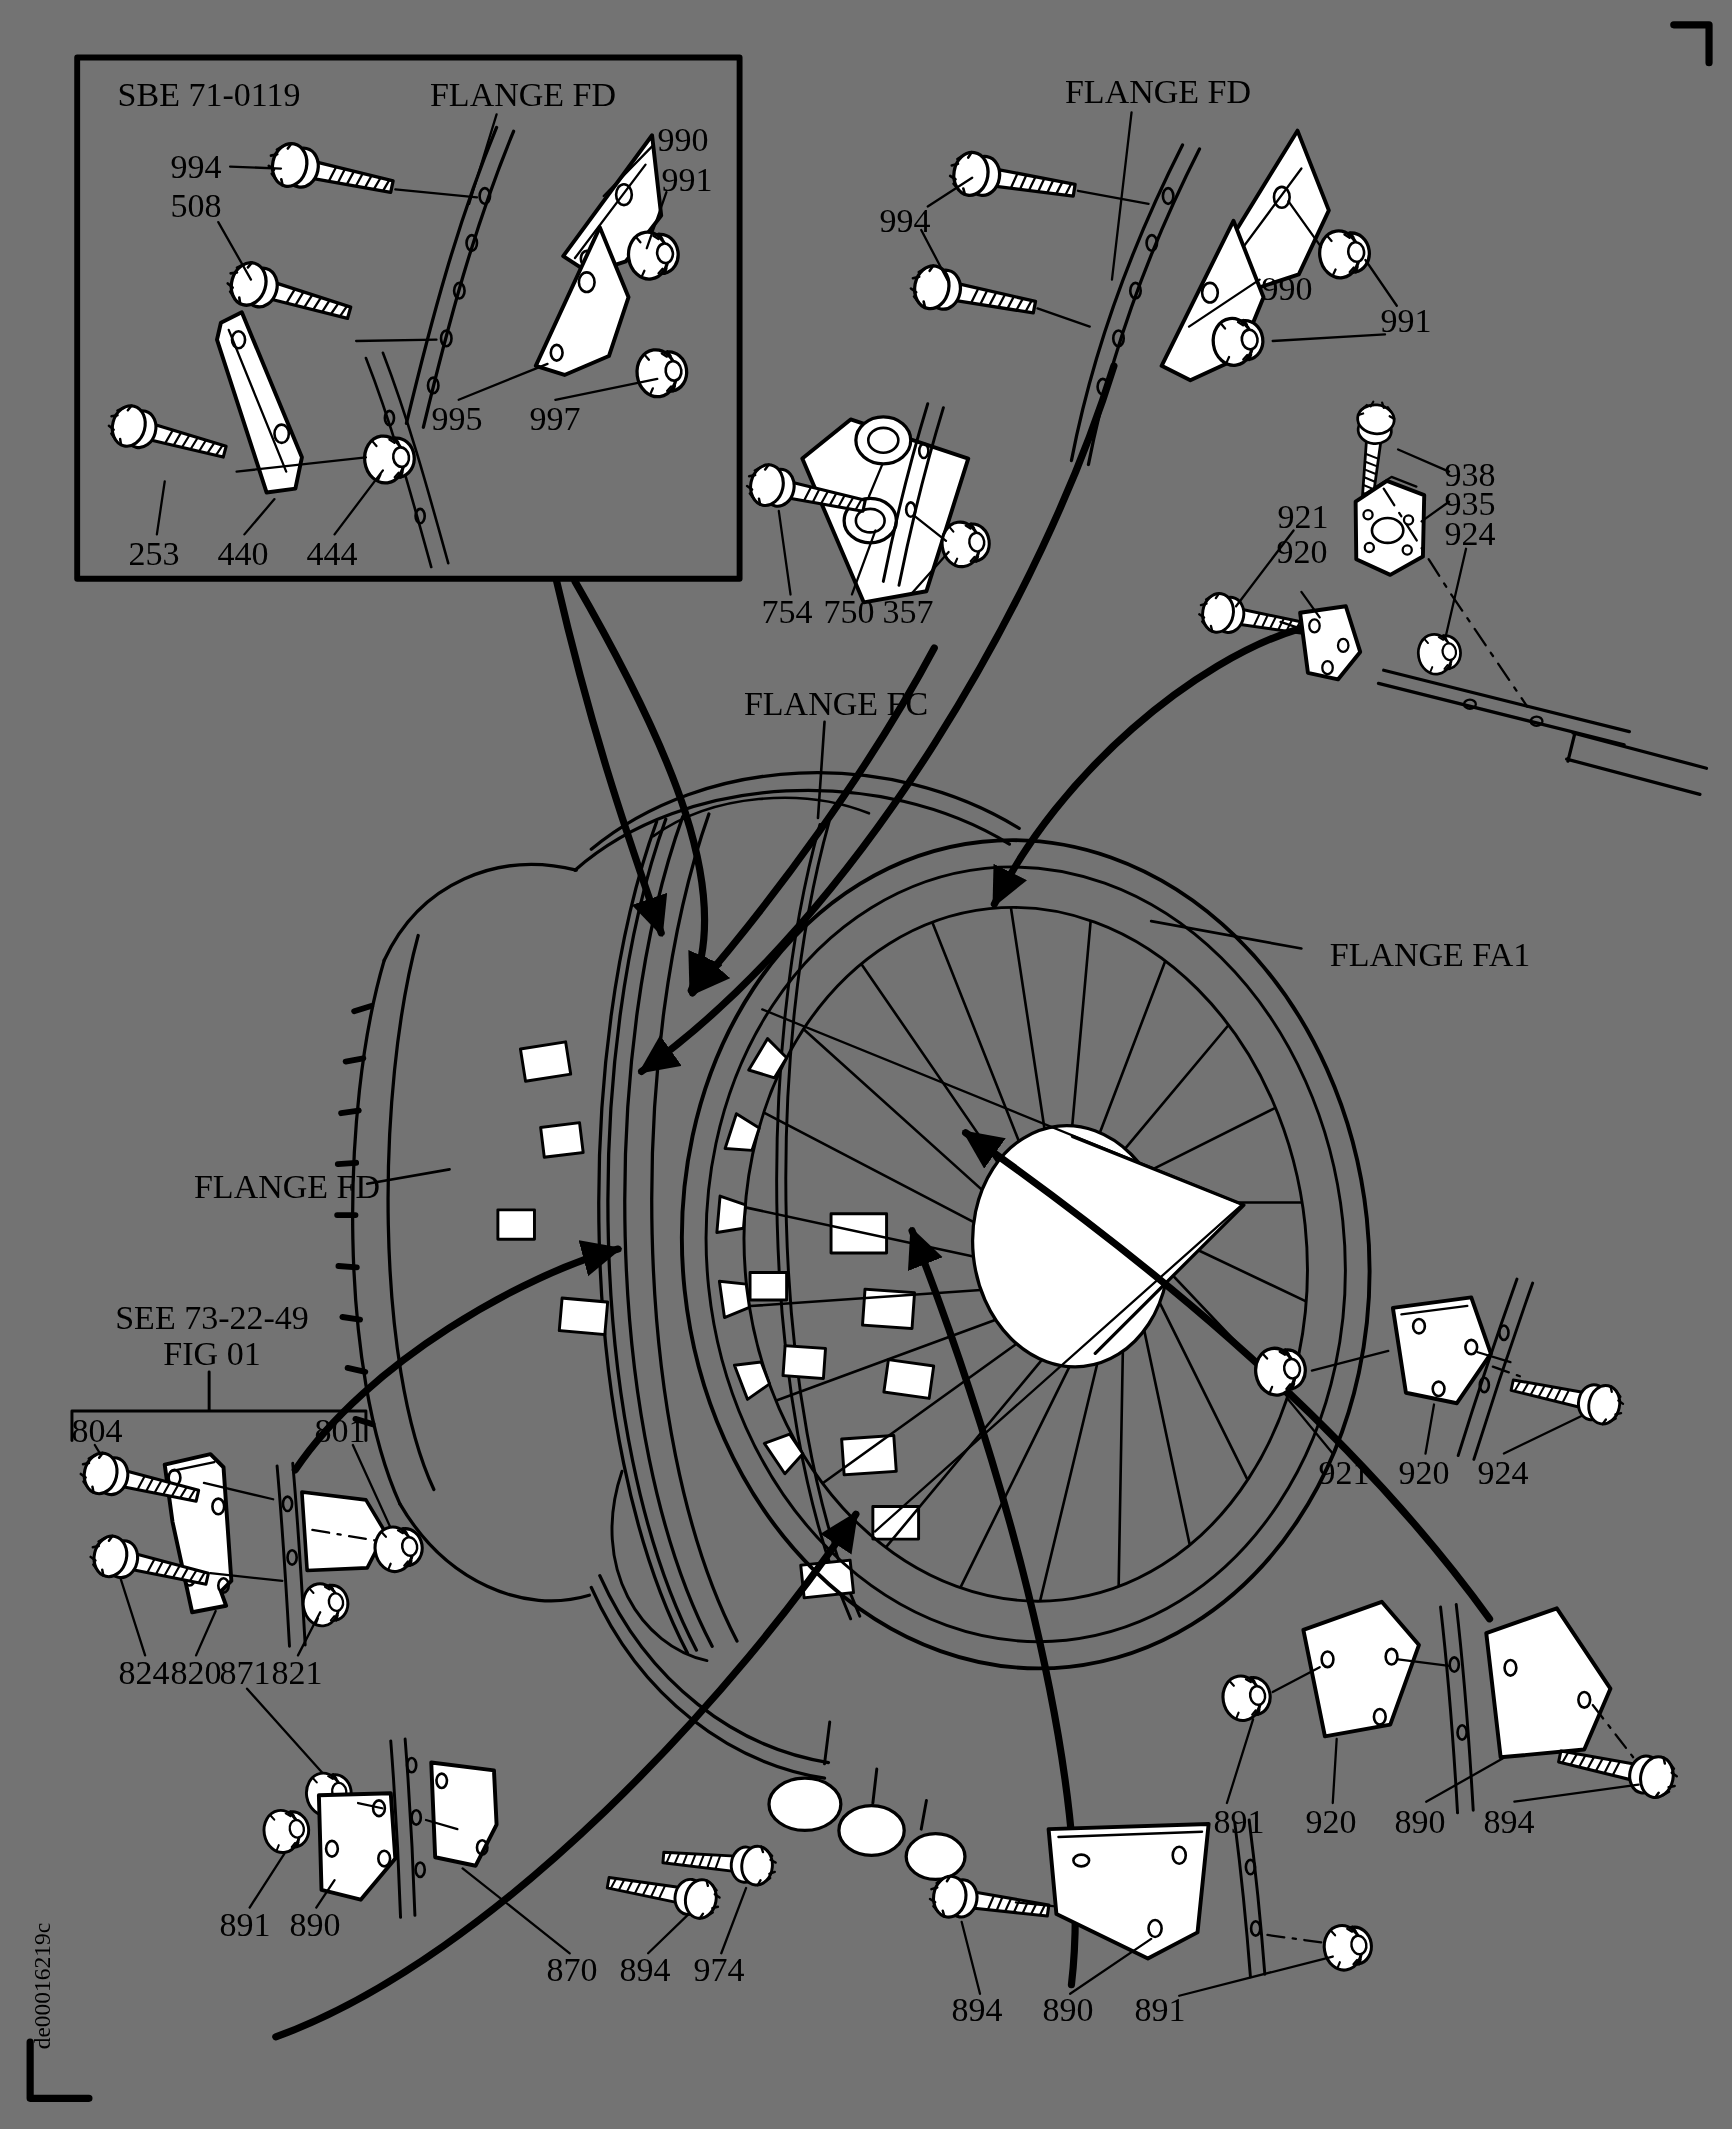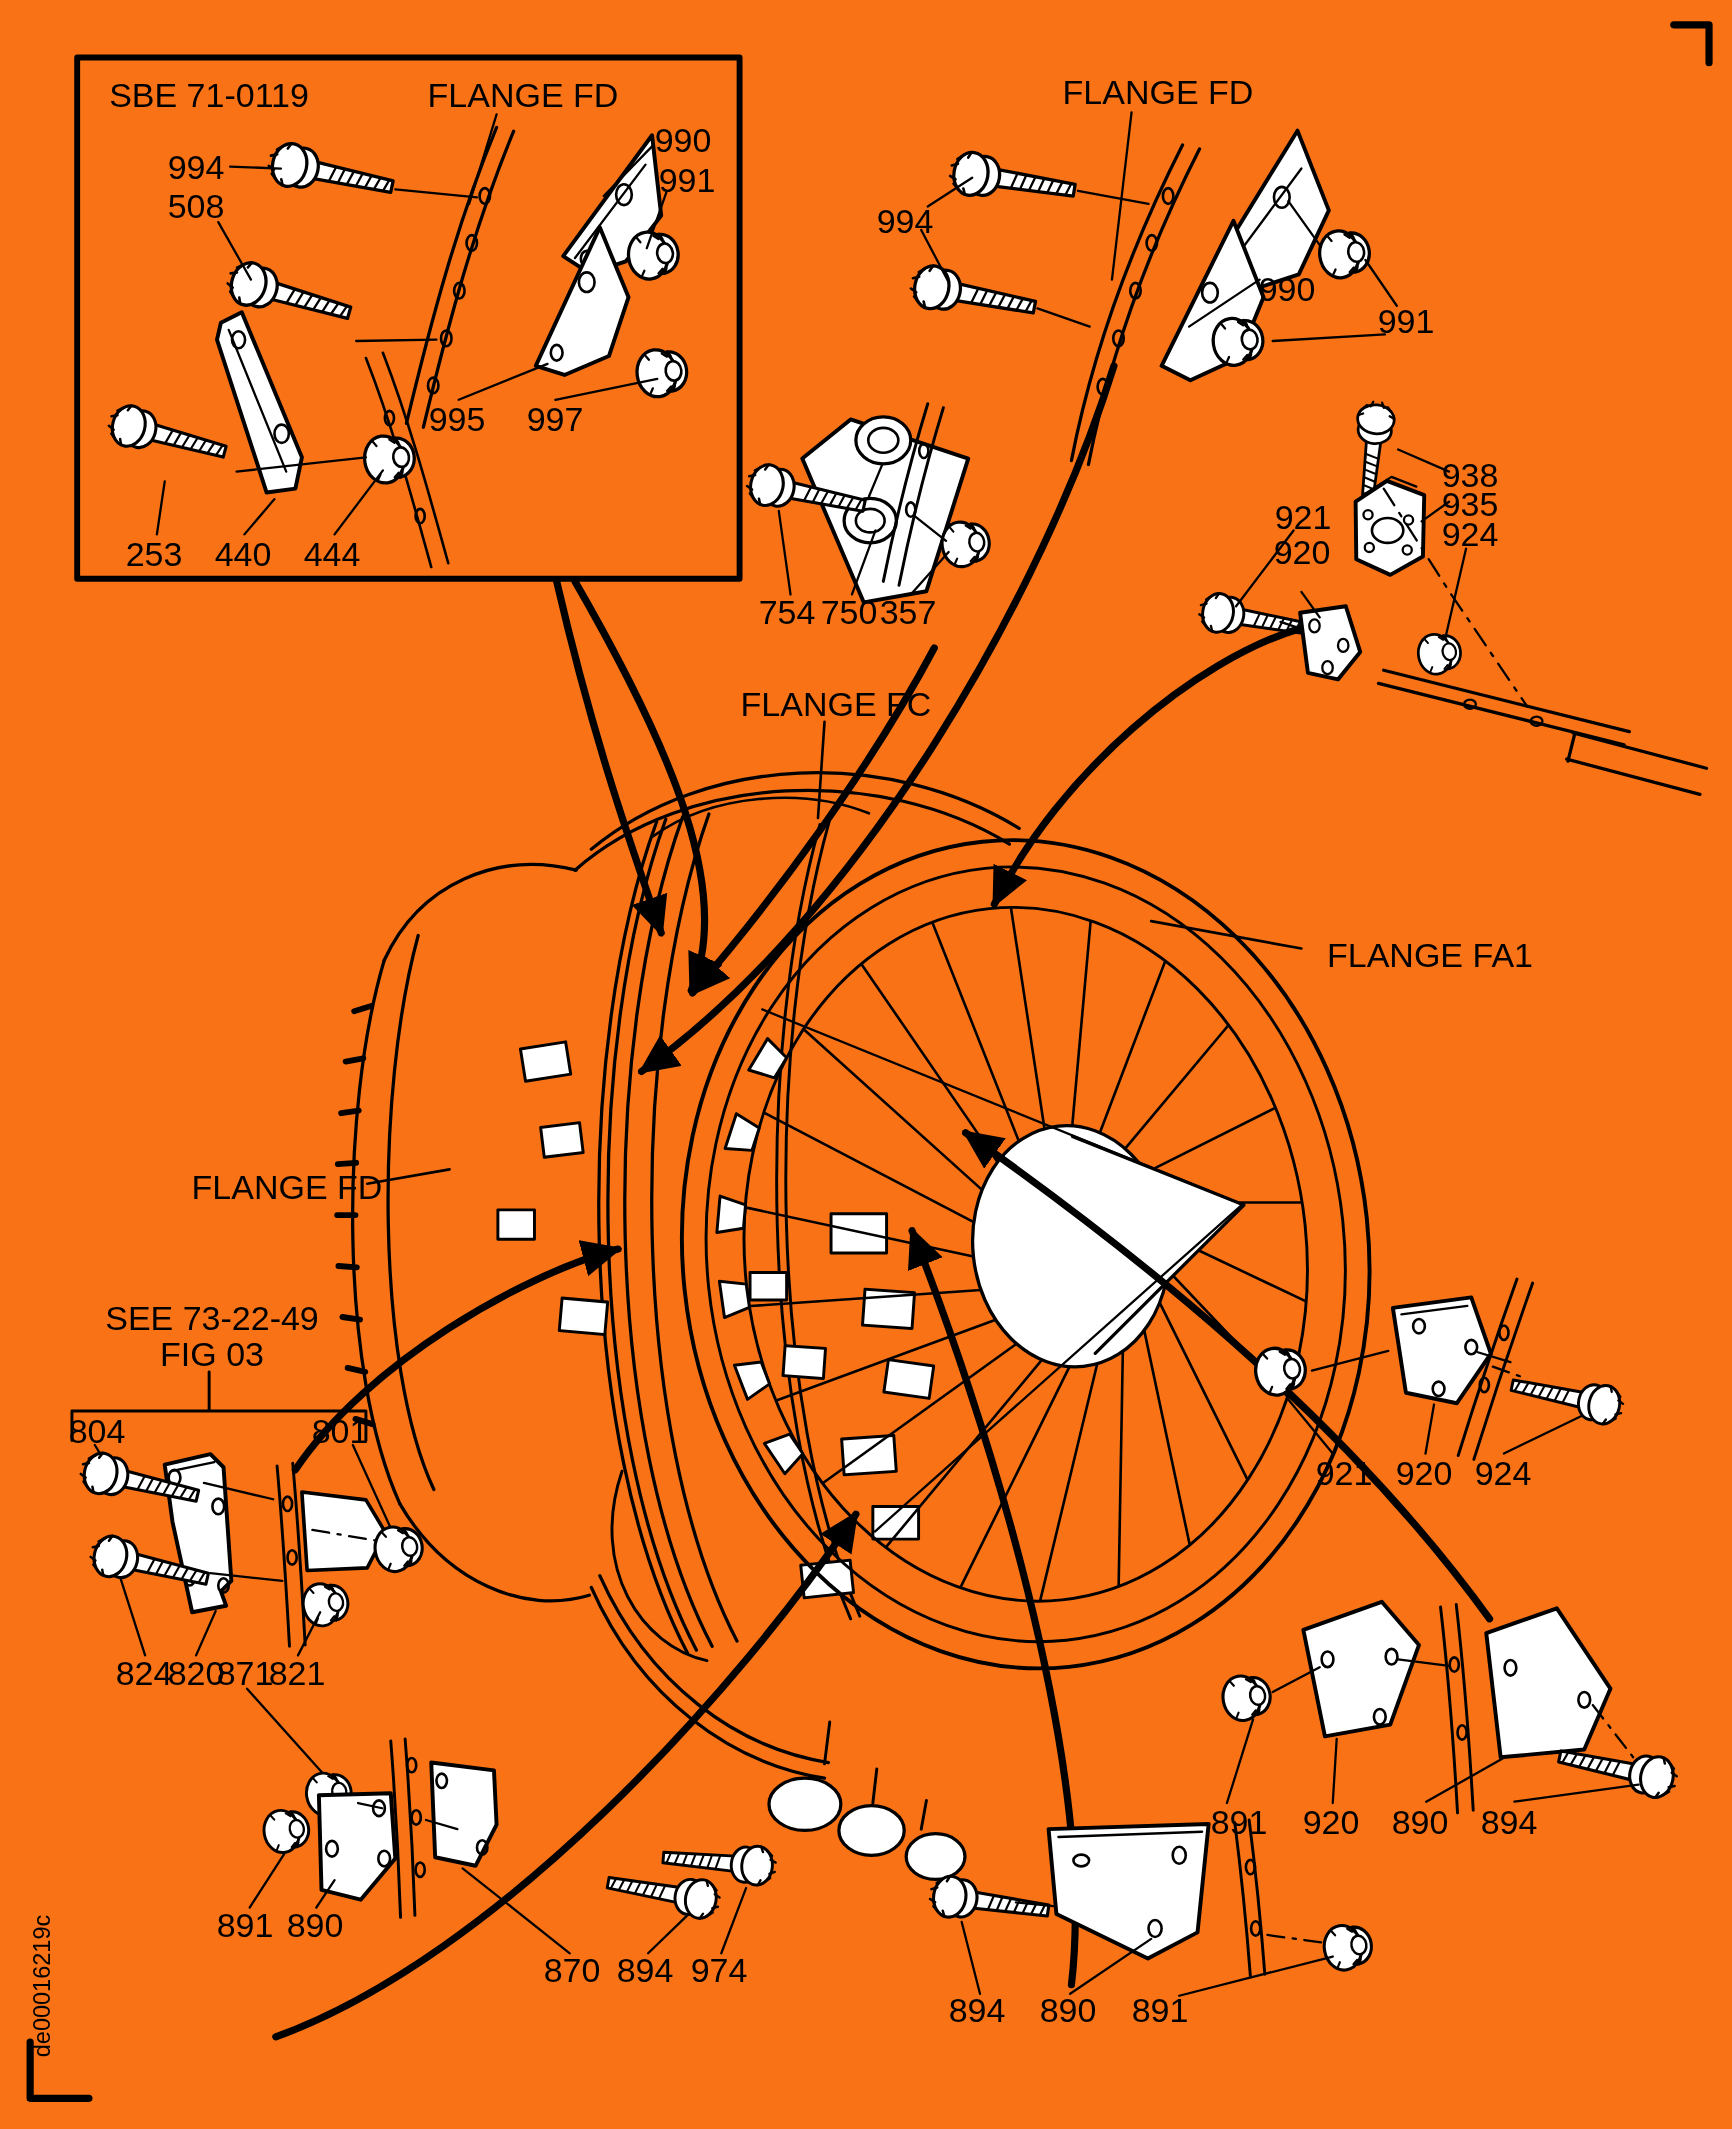--- a/index.html
+++ b/index.html
@@ -1,17 +1,17 @@
 <!DOCTYPE html>
 <html style="font-size:10.5px"><head>
 <meta charset="utf-8">
 <style>
   html,body{margin:0;padding:0;background:#fff;}
-  #page{position:relative;width:1732px;height:2129px;background:#f97316;overflow:hidden;
-        font-family:Liberation Sans, sans-serif;color:#000;}
+  #page{position:relative;width:1732px;height:2129px;background:#737373;overflow:hidden;
+        font-family:Liberation Serif, serif;color:#000;}
   #art{position:absolute;left:0;top:0;}
   .lbl{position:absolute;transform:translate(-50%,-50%);font-size:34px;line-height:1;
        white-space:nowrap;letter-spacing:0;color:#000;}
   .doccode{position:absolute;transform:translate(-50%,-50%) rotate(-90deg);font-size:23.5px;
        white-space:nowrap;color:#000;}
   svg *{vector-effect:none;}
 </style>
 </head>
 <body>
 
@@ -357,21 +357,21 @@
 <div class="lbl" style="left:1470px;top:504px">935</div>
 <div class="lbl" style="left:1470px;top:534px">924</div>
 <div class="lbl" style="left:1303px;top:517px">921</div>
 <div class="lbl" style="left:1302px;top:552px">920</div>
 
 <div class="lbl" style="left:836px;top:704px">FLANGE FC</div>
 <div class="lbl" style="left:1430px;top:955px">FLANGE FA1</div>
 <div class="lbl" style="left:287px;top:1187px">FLANGE FD</div>
 
 <div class="lbl" style="left:212px;top:1318px">SEE 73-22-49</div>
-<div class="lbl" style="left:212px;top:1354px">FIG 03</div>
+<div class="lbl" style="left:212px;top:1354px">FIG 01</div>
 <div class="lbl" style="left:97px;top:1431px">804</div>
 <div class="lbl" style="left:340px;top:1431px">801</div>
 
 <div class="lbl" style="left:144px;top:1673px">824</div>
 <div class="lbl" style="left:196px;top:1673px">820</div>
 <div class="lbl" style="left:245px;top:1673px">871</div>
 <div class="lbl" style="left:297px;top:1673px">821</div>
 
 <div class="lbl" style="left:245px;top:1925px">891</div>
 <div class="lbl" style="left:315px;top:1925px">890</div>

